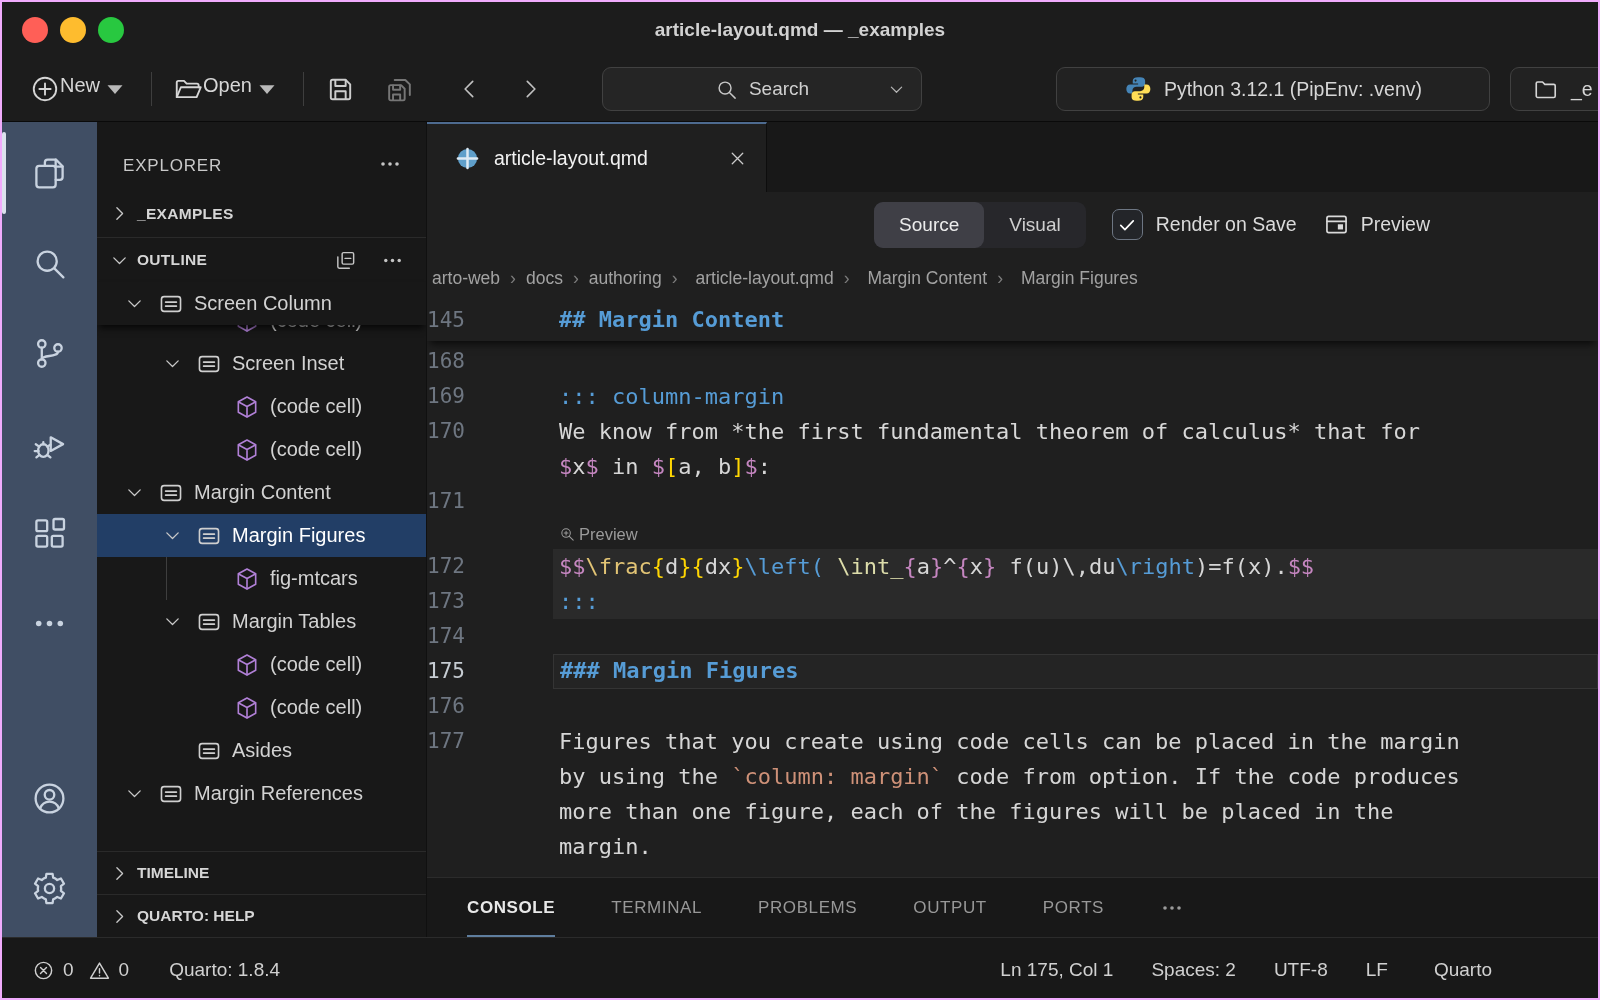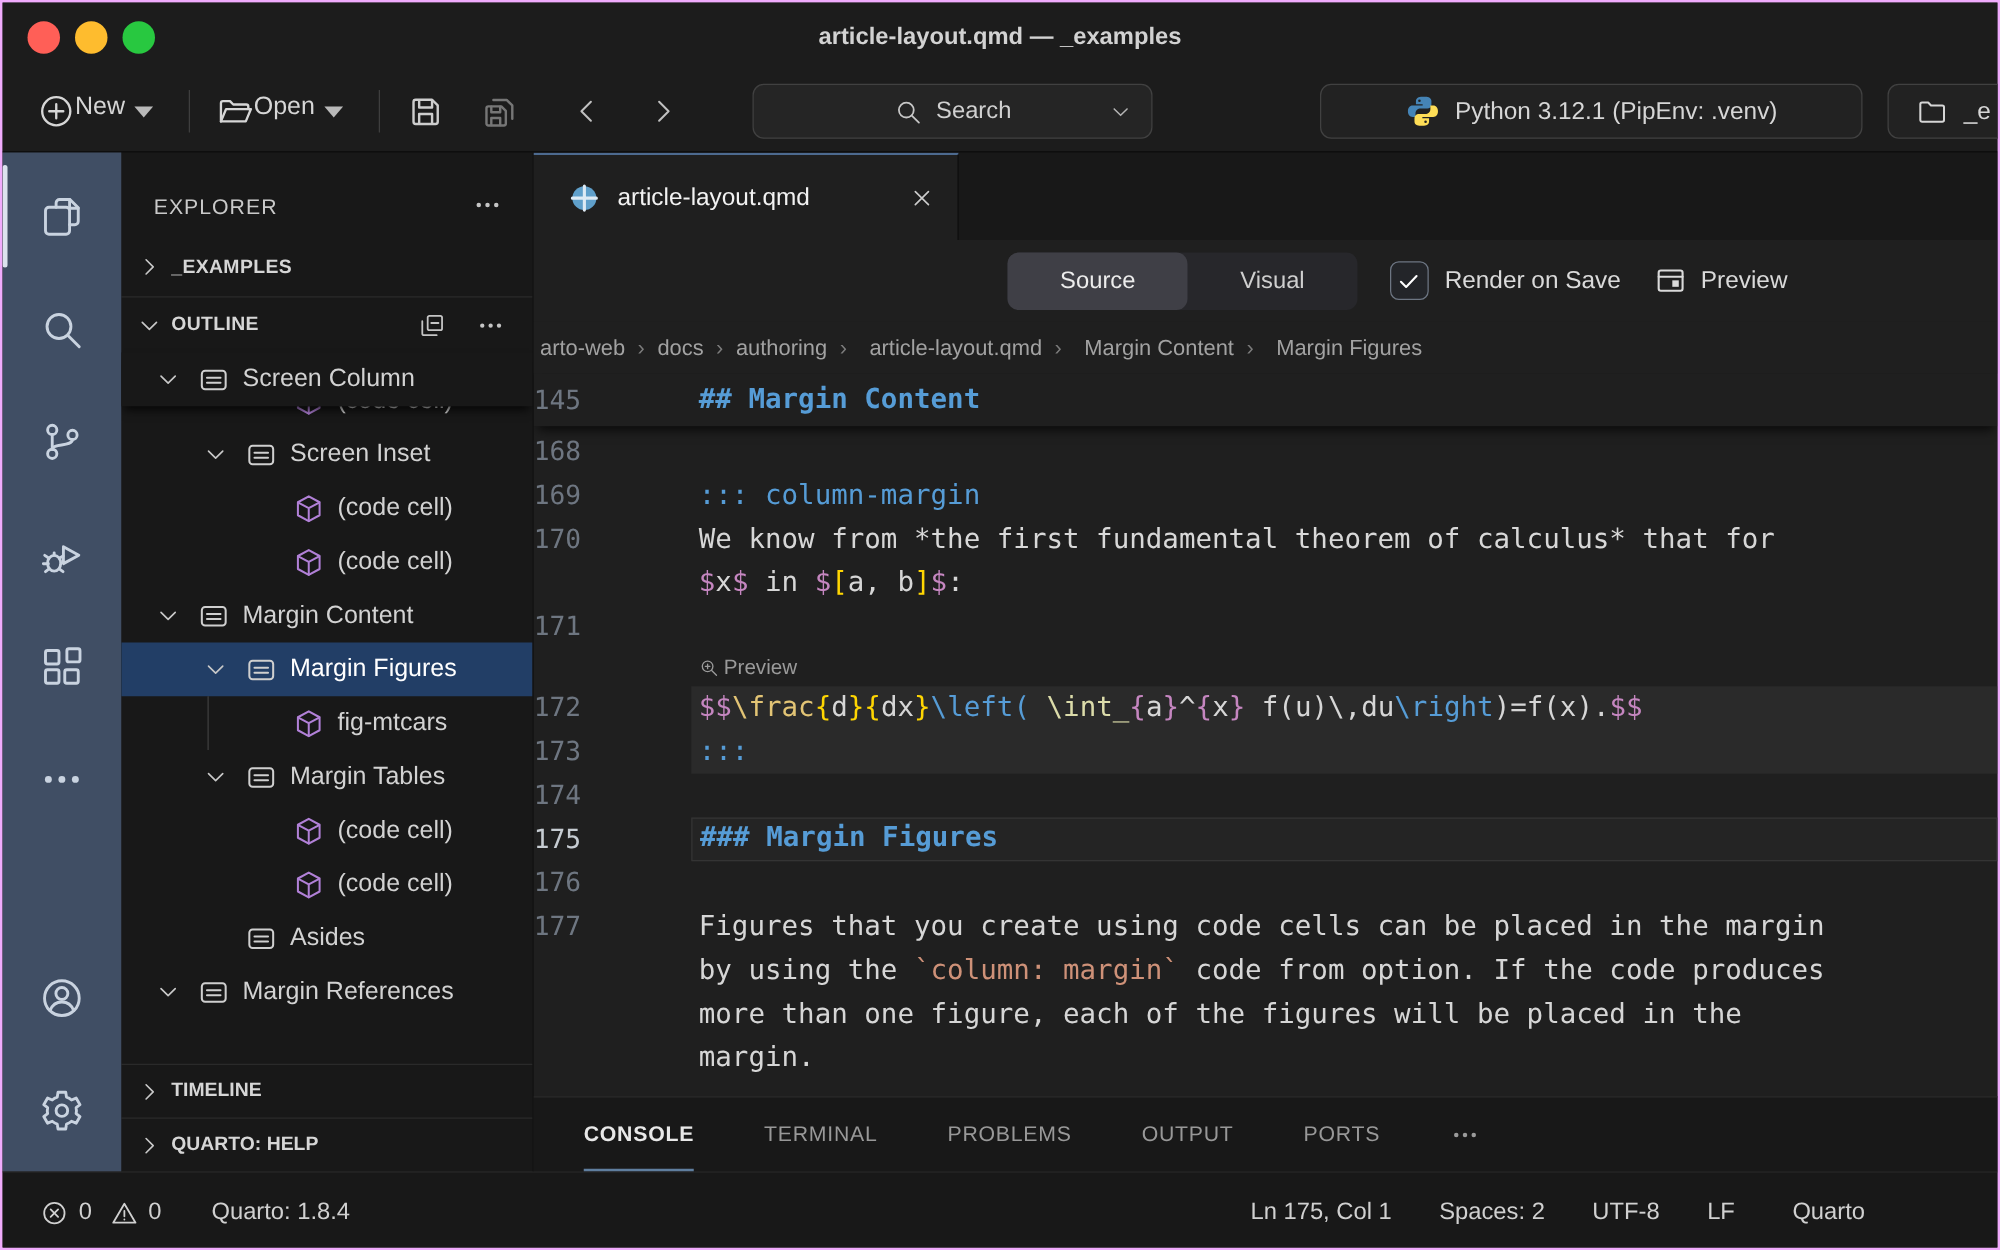--- a/index.html
+++ b/index.html
@@ -71,21 +71,21 @@
 
 
 .editor{flex:1;display:flex;flex-direction:column;background:#1f1f1f;min-width:0}
 .tabstrip{height:70px;background:#181818;display:flex}
 .tab{width:340px;background:#1f1f1f;border-top:2.5px solid #4d6a8f;border-right:1px solid #0d0d0d;display:flex;align-items:center;padding:0 18px 0 28px;gap:14px;color:#f2f2f2;font-size:19.5px}
 .tab .globe svg{width:25px;height:25px}
 .tab .close{margin-left:auto;color:#cccccc}
 .tab .close svg{width:21px;height:21px}
 .modebar{height:65px;display:flex;align-items:center;justify-content:flex-end;padding-right:58px;gap:26px;background:#1f1f1f}
 .segmented{display:flex;background:#27272b;border-radius:9px;font-size:19px;height:46px}
-.seg{padding:0 42px;display:flex;align-items:center;color:#cfcfcf;border-radius:9px}
+.seg{padding:0 25px;display:flex;align-items:center;color:#cfcfcf;border-radius:9px}
 .seg.active{background:#3f3f46;color:#ececec}
 .rchk{display:flex;align-items:center;gap:13px;font-size:19.5px;color:#dadada}
 .cb{width:31px;height:31px;border:1.5px solid #6d7683;border-radius:7px;display:flex;align-items:center;justify-content:center;color:#fff;background:#232529}
 .cb svg{width:20px;height:20px}
 .preview-btn{display:flex;align-items:center;gap:11px;font-size:19.5px;color:#dadada}
 .preview-btn span[data-icon] svg{width:27px;height:27px}
 .eactions{display:flex;gap:28px;align-items:center;color:#c9c9c9}
 .breadcrumbs{height:42px;display:flex;align-items:center;padding-left:5px;color:#a2a2a2;font-size:17.5px;gap:10px;background:#1f1f1f;overflow:hidden}
 .crumb{display:flex;align-items:center;gap:8px;white-space:nowrap}
 .bc-sep{color:#7c7c7c}

